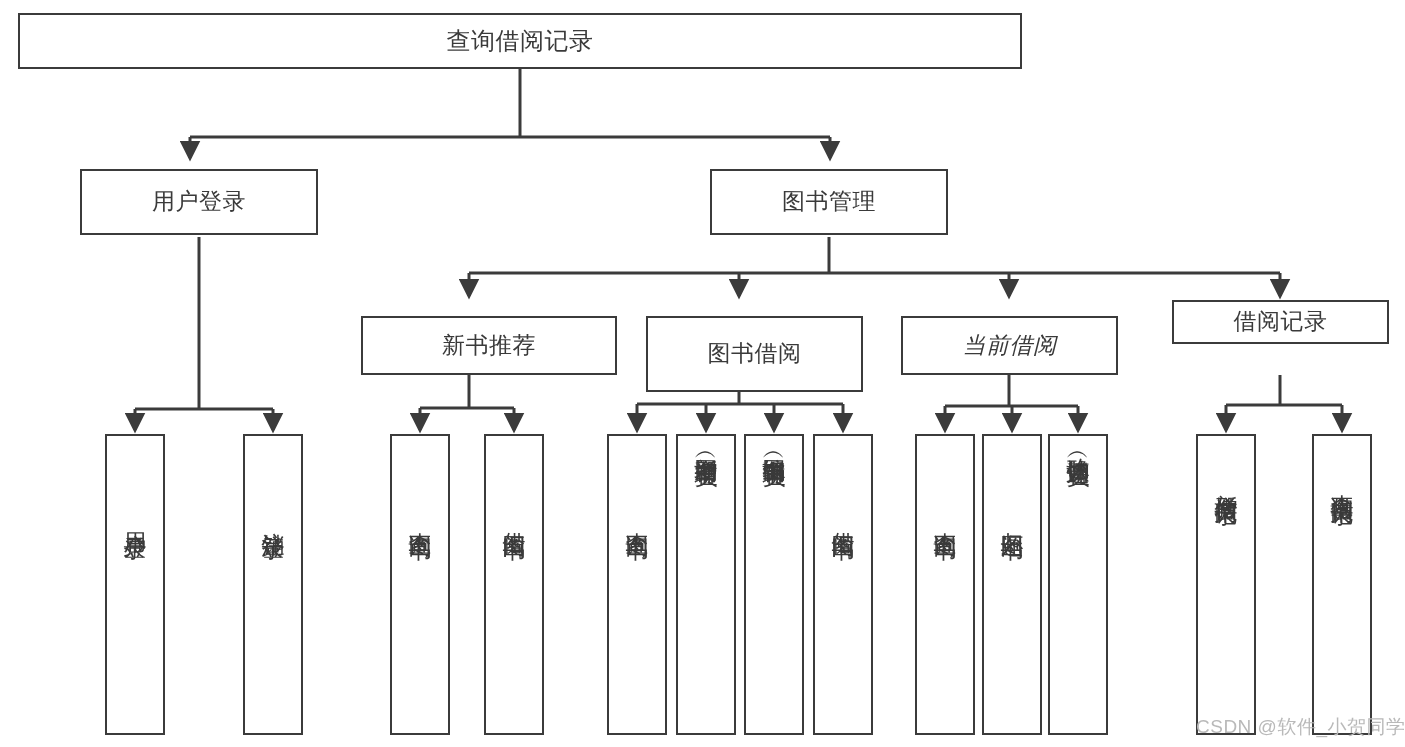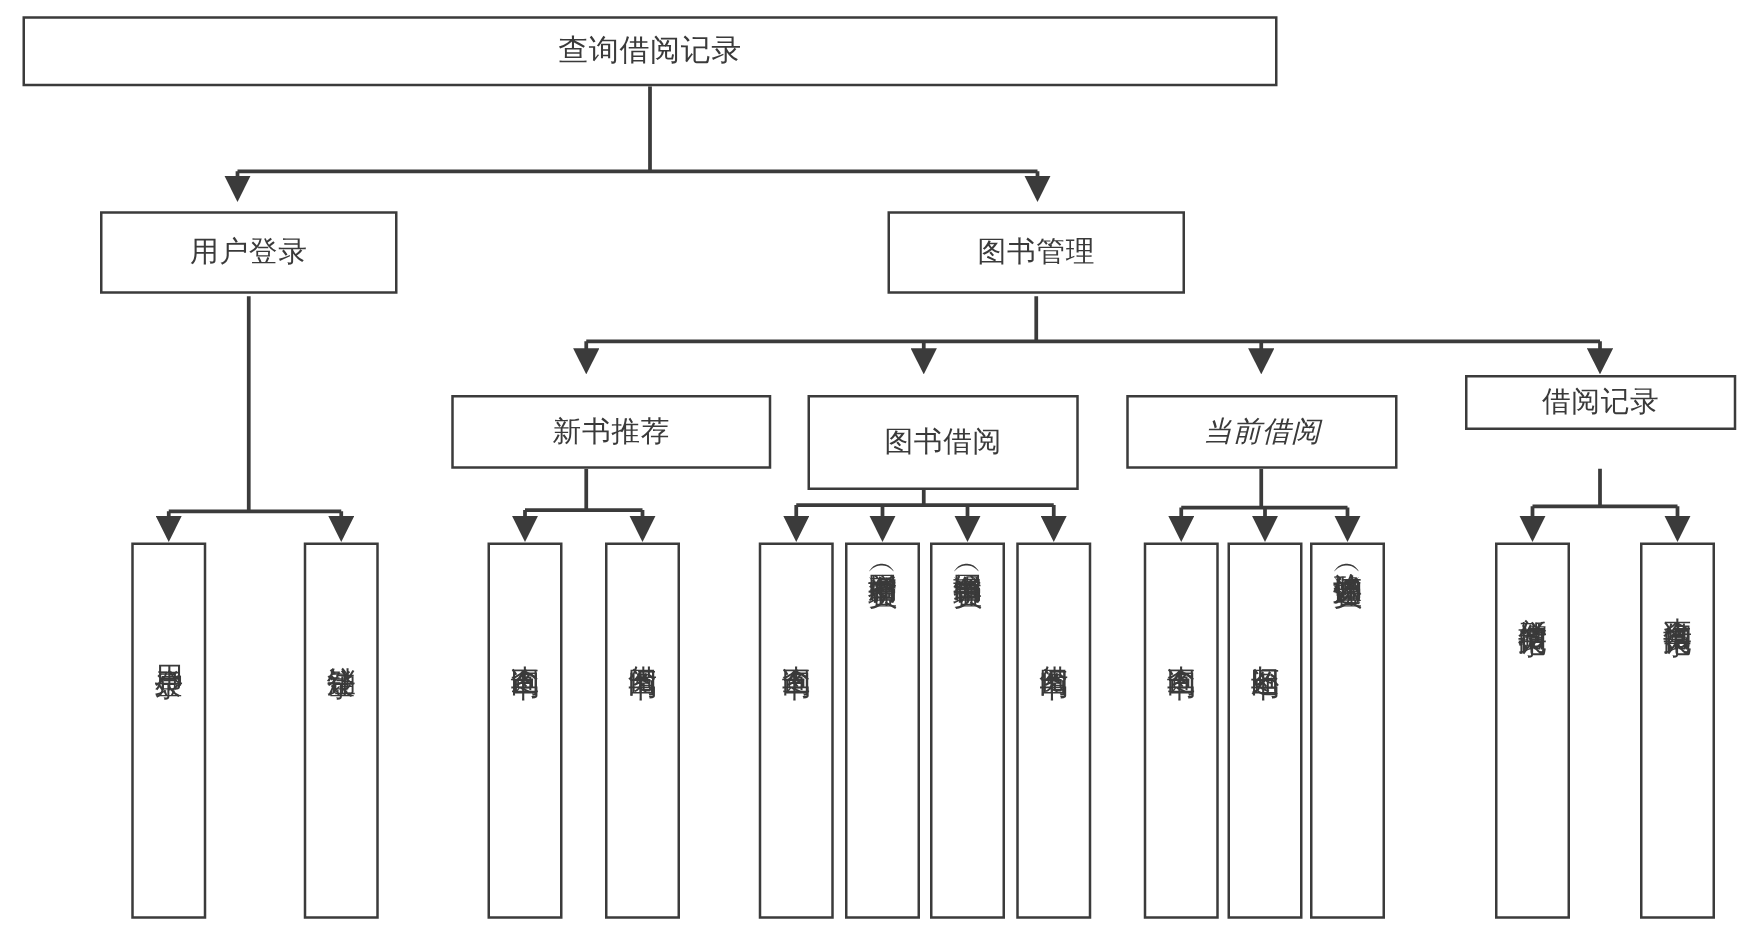--- a/index.html
+++ b/index.html
@@ -187,14 +187,15 @@
     <span class="label">确认归还（管理员）</span>
   </div>
 
   <div class="node vert" style="left:1196px; top:434px; width:60px; height:301px; padding-top:40px;">
     <span class="label">新增借阅记录</span>
   </div>
   <div class="node vert" style="left:1312px; top:434px; width:60px; height:301px; padding-top:40px;">
     <span class="label">查询借阅记录</span>
   </div>
 
+  <div class="watermark" style="left:1196px; top:714px;">CSDN @软件_小贺同学</div>
 
 </div>
 
 </body></html>

